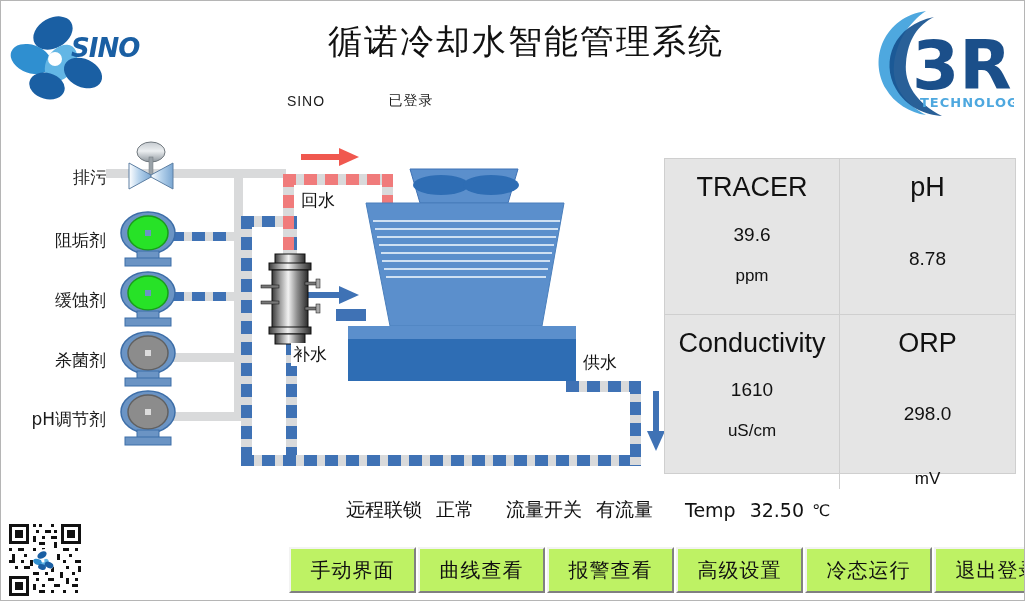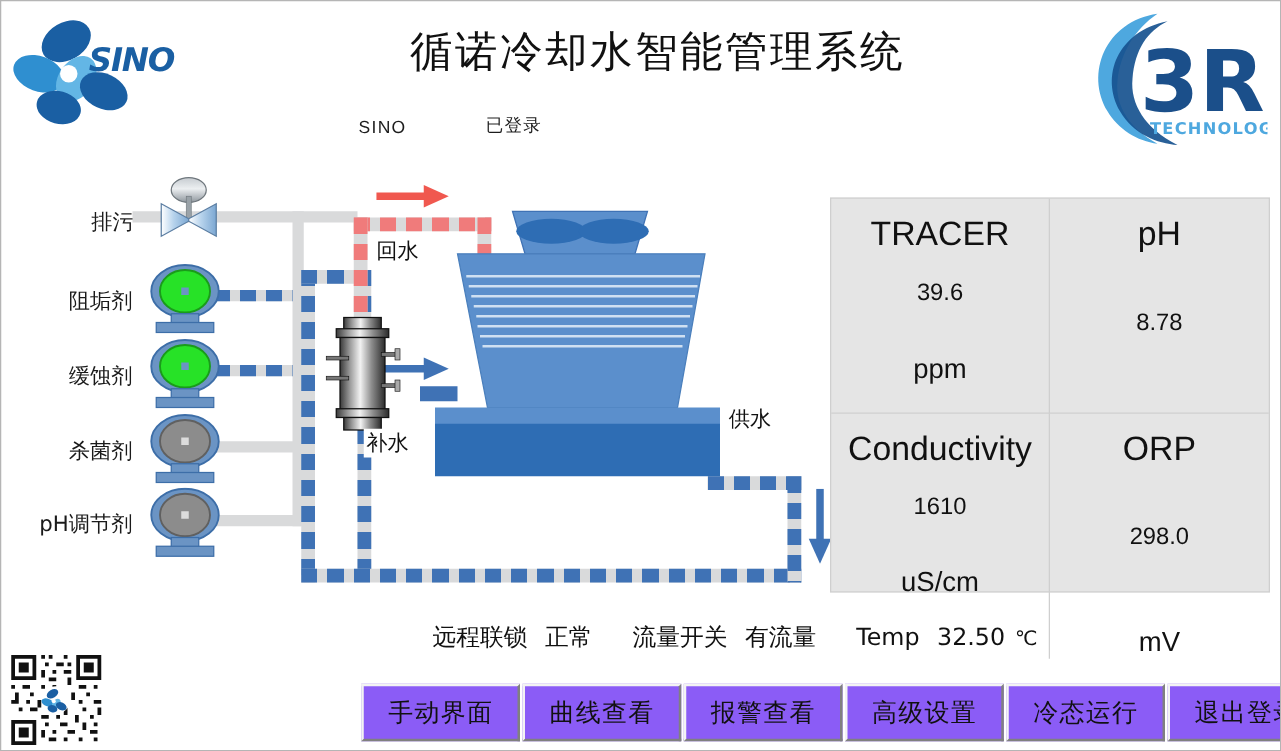--- a/index.html
+++ b/index.html
@@ -83,41 +83,41 @@
   }
   .cell{
     border-right:1px solid #cfcfcf;border-bottom:1px solid #cfcfcf;
     display:flex;flex-direction:column;align-items:center;justify-content:flex-start;
     padding-top:14px;box-sizing:border-box;
   }
   .cell:nth-child(2),.cell:nth-child(4){border-right:none;gap:24px;}
   .cell:nth-child(3),.cell:nth-child(4){border-bottom:none;}
   .cell .name{font-size:27px;color:#111;line-height:1.1;}
   .cell .val{font-size:19px;color:#111;margin-top:21px;}
-  .cell .unit{font-size:22px;color:#111;margin-top:36px;}
+  .cell .unit{font-size:17px;color:#111;margin-top:20px;}
 
   
   #strip{
     position:absolute;left:345px;top:494px;width:660px;height:30px;
     display:flex;align-items:center;
     font-size:19px;color:#111;
     font-family:"DejaVu Sans","Liberation Sans",sans-serif;
   }
   #strip .lbl{margin-right:14px;}
   #strip .v{margin-right:32px;}
   #strip .temp-unit{margin-left:8px;font-size:16px;}
 
   
   #buttonbar{
     position:absolute;left:288px;top:546px;height:46px;
     display:flex;gap:2px;
   }
   .btn{
     width:127px;height:46px;
-    background:#8b5cf6;
+    background:#bef264;
     border-top:2px solid #f3f3f3;border-left:2px solid #f3f3f3;
     border-right:2px solid #808080;border-bottom:2px solid #808080;
     box-sizing:border-box;
     display:flex;align-items:center;justify-content:center;
     font-size:20px;color:#111;cursor:pointer;
     font-family:"DejaVu Sans","Liberation Sans",sans-serif;
     letter-spacing:1px;
   }
   .btn:last-child{width:127px;}
 
@@ -298,21 +298,21 @@
 
       <rect x="12" y="175" width="228" height="20" fill="#5b8fcc"></rect>
       <rect x="12" y="188" width="228" height="42" fill="#2e6db4"></rect>
 
       <rect x="-22" y="158" width="52" height="12" fill="#3f72b5"></rect>
       <rect x="-22" y="158" width="12" height="34" fill="#3f72b5"></rect>
     </svg>
 
     <div class="flow-label" style="left:298px;top:68px;">回水</div>
     <div class="flow-label" style="left:290px;top:222px;">补水</div>
-    <div class="flow-label" style="left:580px;top:203px;">供水</div>
+    <div class="flow-label" style="left:580px;top:230px;">供水</div>
   </div>
 
   <div id="panel">
     <div class="cell">
       <div class="name">TRACER</div>
       <div class="val">39.6</div>
       <div class="unit">ppm</div>
     </div>
     <div class="cell">
       <div class="name">pH</div>

